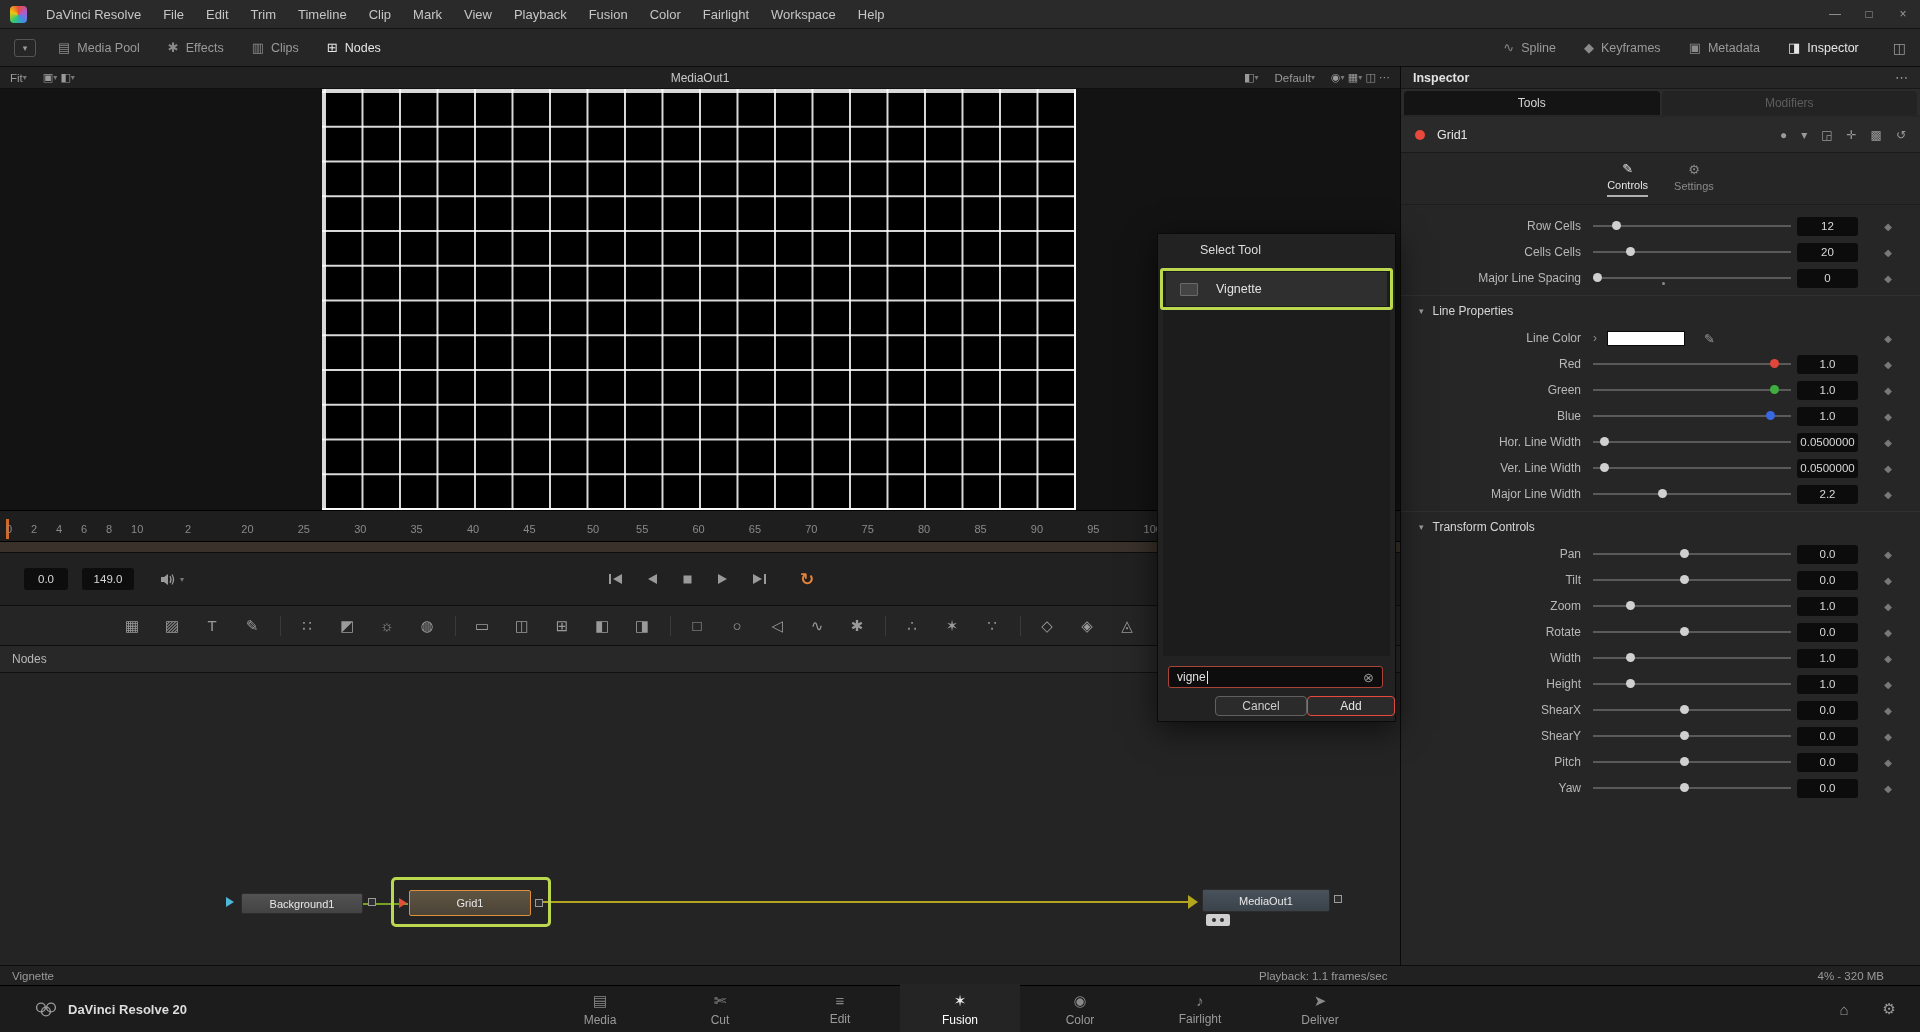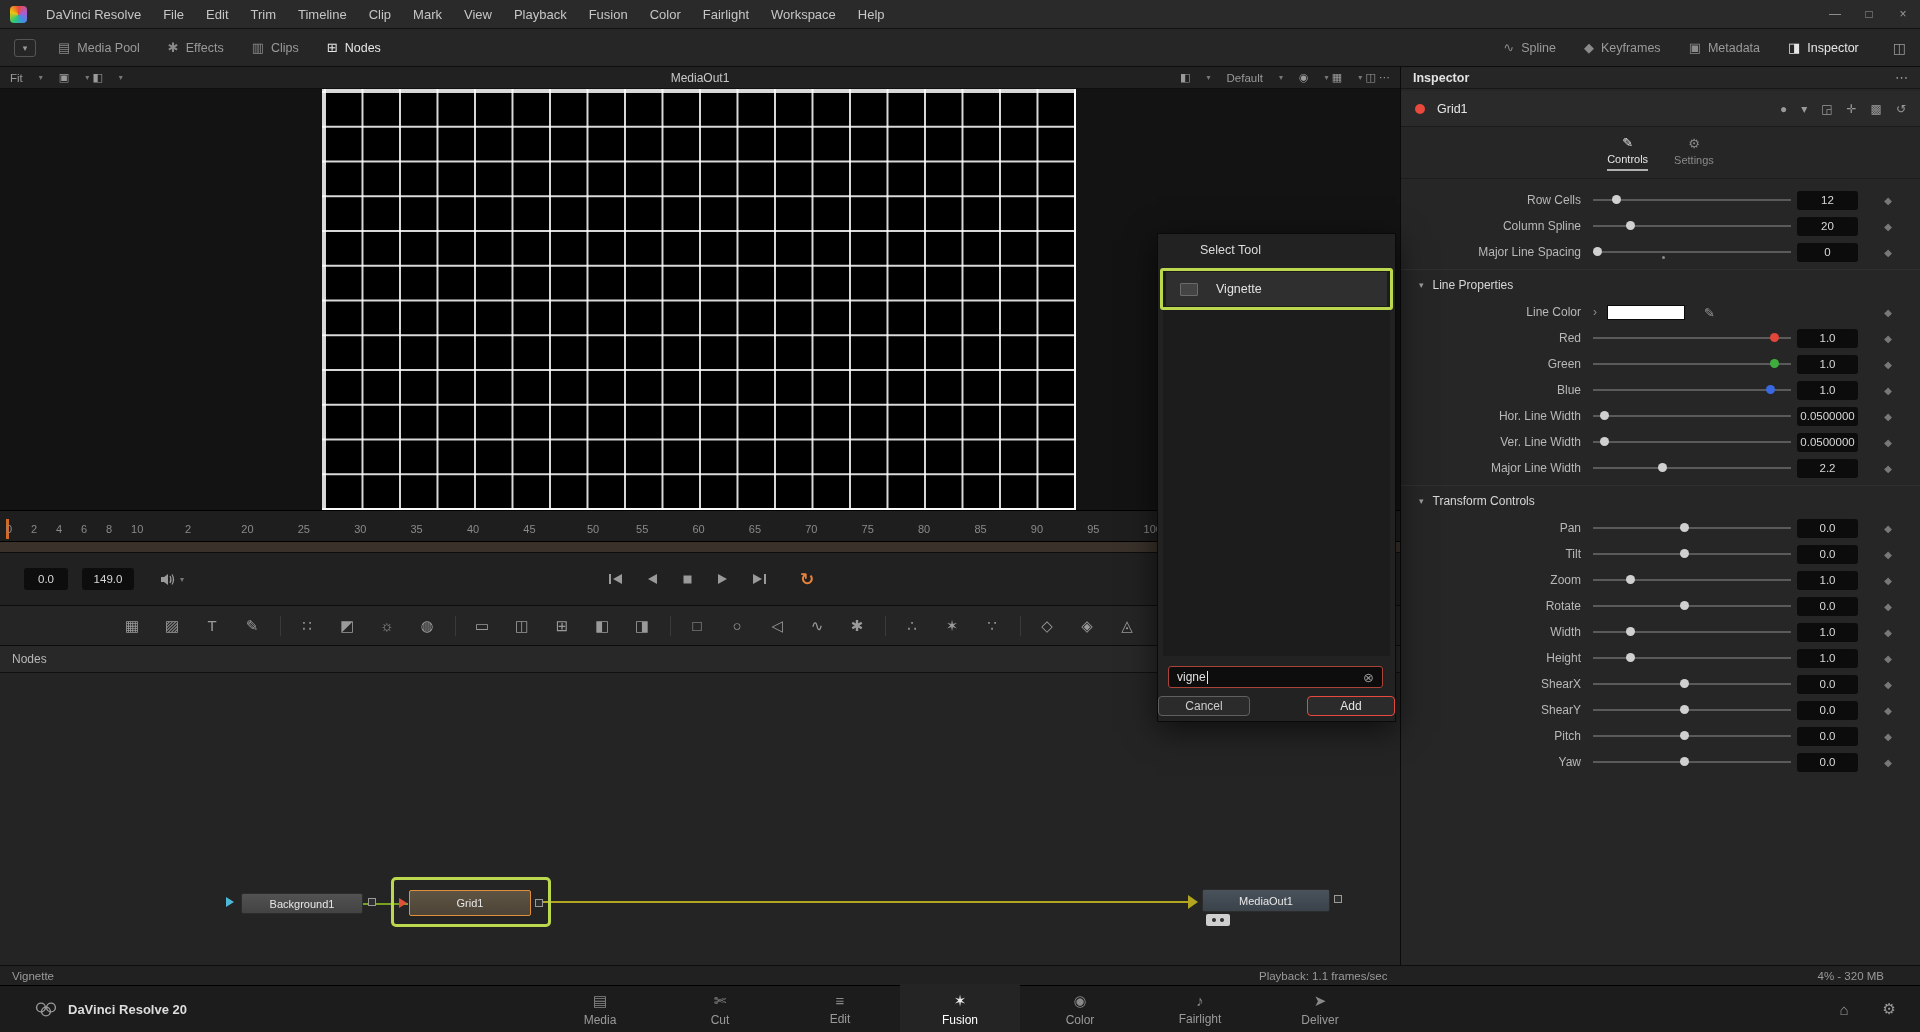--- a/index.html
+++ b/index.html
@@ -31,21 +31,21 @@
   .panel-toggle { margin-left:34px; color:#9a9a9a; font-size:14px; }
 
   
   .content-row { flex:1 1 auto; display:flex; min-height:0; }
   .left-col { width:1400px; flex:0 0 auto; display:flex; flex-direction:column; background:#1a1a1a; }
 
   .viewer-header { height:22px; background:#212121; border-bottom:1px solid #0f0f0f; position:relative; display:flex; align-items:center; padding:0 10px; font-size:11.5px; color:#a8a8a8; }
   .vh-left, .vh-right { display:flex; align-items:center; gap:16px; z-index:2; }
   .vh-right { margin-left:auto; }
   .viewer-title { position:absolute; left:0; right:0; text-align:center; color:#c8c8c8; font-size:12px; }
-  .v-drop { display:inline-flex; align-items:center; gap:16px; color:#9a9a9a; }
+  .v-drop { display:inline-flex; align-items:center; gap:0; color:#9a9a9a; }
   .v-ic { font-size:11px; }
   .v-caret { font-size:8px; color:#777; }
 
   .canvas-wrap { height:422px; background:#131313; position:relative; border-bottom:1px solid #000; }
   .viewer-canvas { position:absolute; left:322px; top:0; width:754px; height:421px; background-color:#000;
     border:2px solid rgba(255,255,255,.85);
     background-image:
       linear-gradient(to right, rgba(255,255,255,.85) 1.5px, transparent 1.5px),
       linear-gradient(to bottom, rgba(255,255,255,.85) 1.5px, transparent 1.5px); }
 
@@ -142,21 +142,21 @@
   .dlg-item-highlight { position:absolute; left:-3px; right:-3px; top:0; height:42px; border:3px solid var(--highlight); border-radius:3px; z-index:2; }
   .dlg-item { position:absolute; left:3px; right:3px; top:4px; height:34px; background:#2f2f2f;
     display:flex; align-items:center; padding-left:14px; gap:18px; }
   .dlg-item-icon { width:18px; height:13px; background:#444; border:1px solid #6a6a6a; border-radius:1px; }
   .dlg-item-label { font-size:12.5px; color:#e2e2e2; }
   .dlg-search { position:absolute; left:10px; right:12px; top:432px; height:22px; background:#0d0d0d;
     border:1px solid #a84438; border-radius:3px; display:flex; align-items:center; padding:0 8px; }
   .dlg-search-text { font-size:12px; color:#e0e0e0; }
   .dlg-caret { width:1px; height:13px; background:#e8e8e8; margin-left:1px; }
   .dlg-clear { margin-left:auto; color:#999; font-size:13px; }
-  .dlg-buttons { position:absolute; top:462px; left:0; right:0; display:flex; justify-content:space-between; gap:32px; }
+  .dlg-buttons { position:absolute; top:462px; left:0; right:0; display:flex; justify-content:flex-end; gap:0; }
   .dlg-btn { height:20px; border-radius:4px; background:#2b2b2b; font-size:12px; color:#cccccc;
     display:flex; align-items:center; justify-content:center; font-family:inherit; }
   .dlg-cancel { width:92px; border:1px solid #606060; }
   .dlg-add { width:88px; border:1px solid var(--accent); color:#e4e4e4; }
 
   
   .bottombar { height:47px; background:#1c1c1c; border-top:1px solid #000; position:relative; display:flex; align-items:center; flex:0 0 auto; }
   .bb-brand { display:flex; align-items:center; gap:10px; margin-left:34px; }
   .bb-logo svg { display:block; }
   .bb-name { font-size:13px; font-weight:bold; color:#dedede; }
@@ -428,20 +428,24 @@
           </div>
       </div>
 
     </div>
 
     <aside class="inspector">
       <div class="insp-header">
         <span class="insp-title">Inspector</span>
         <span class="insp-more">⋯</span>
       </div>
+      <div class="insp-tabs" id="insp-tabs">
+          <div class="insp-tab active">Tools</div>
+          <div class="insp-tab">Modifiers</div>
+        </div>
       <div class="insp-node-row">
         <span class="node-dot"></span>
         <span class="insp-node-name">Grid1</span>
         <span class="node-icons" id="node-icons">
             <span class="nh-ic">●</span>
             <span class="nh-ic">▾</span>
             <span class="nh-ic">◲</span>
             <span class="nh-ic">✛</span>
             <span class="nh-ic">▩</span>
             <span class="nh-ic">↺</span>
@@ -461,21 +465,21 @@
           <div class="param">
             <div class="plabel">Row Cells</div>
             <div class="slider">
               <div class="track"></div>
               <div class="knob" style="left: 18.6px;"></div>
             </div>
             <div class="pvalue">12</div>
             <span class="diamond">◆</span>
           </div>
           <div class="param">
-            <div class="plabel">Column Spline</div>
+            <div class="plabel">Cells Cells</div>
             <div class="slider">
               <div class="track"></div>
               <div class="knob" style="left: 33.48px;"></div>
             </div>
             <div class="pvalue">20</div>
             <span class="diamond">◆</span>
           </div>
           <div class="param">
             <div class="plabel">Major Line Spacing</div>
             <div class="slider">

